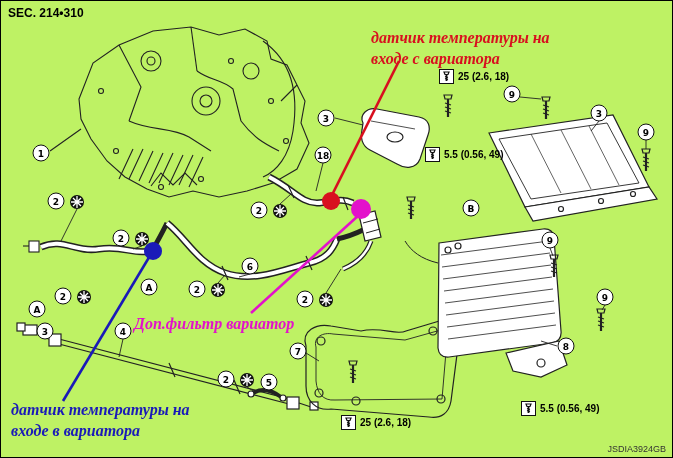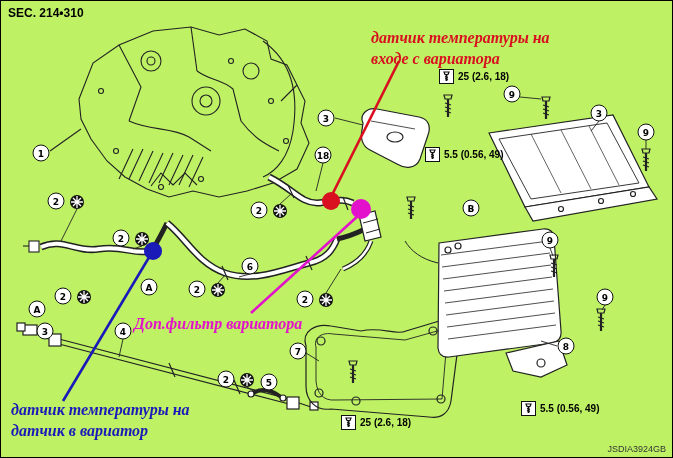--- a/index.html
+++ b/index.html
@@ -289,23 +289,23 @@
     </span>
     <span class="tlabel">5.5 (0.56, 49)</span>
   </div>
 
   <div class="ann" style="left: 370px; top: 26px; color: rgb(216, 16, 31);">
     <span>датчик температуры на</span>
     <span>входе с вариатора</span>
   </div>
 
   <div class="ann" style="left: 133px; top: 312px; color: rgb(227, 17, 203);">
-    <span>Доп.фильтр вариатора</span>
+    <span>Доп.фильтр вариатор</span>
   </div>
 
   <div class="ann" style="left: 10px; top: 398px; color: rgb(26, 26, 184);">
     <span>датчик температуры на</span>
-    <span>датчик в вариатор</span>
+    <span>входе в вариатора</span>
   </div>
 
   <div class="diagram-id">JSDIA3924GB</div>
 
 </div>
 
 </body></html>

